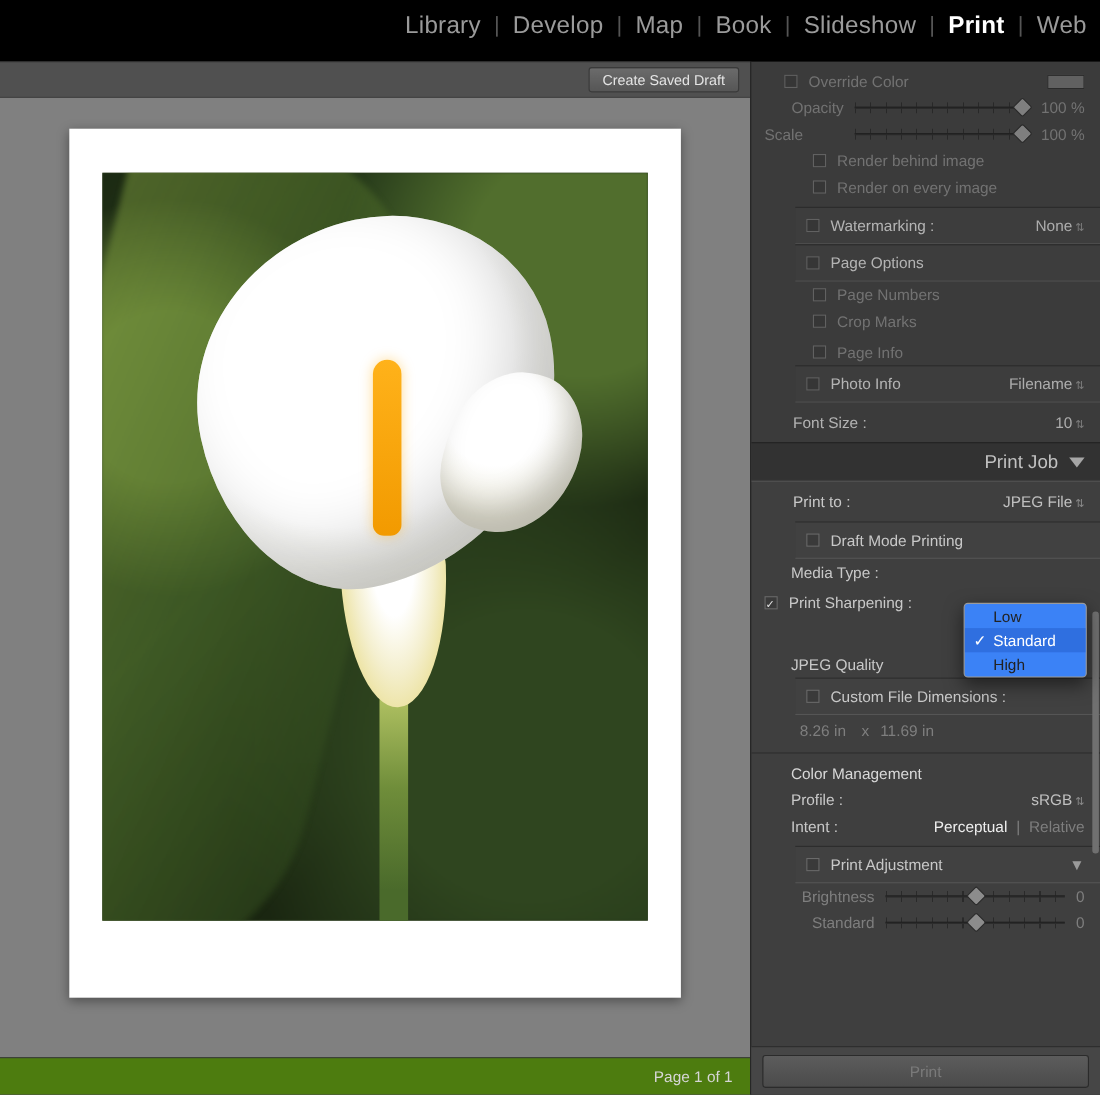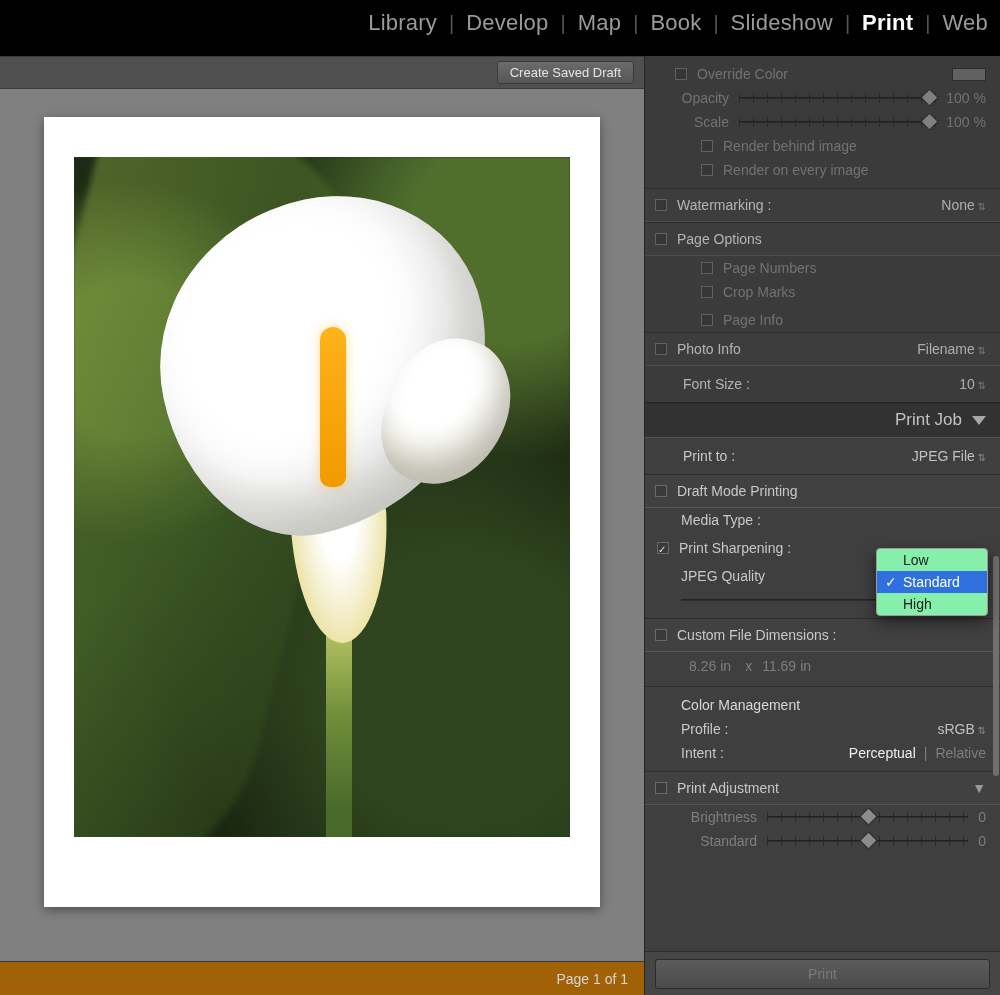--- a/index.html
+++ b/index.html
@@ -81,32 +81,32 @@
     border-radius: 13px 13px 10px 10px;
     box-shadow: 0 0 12px rgba(255,170,0,.4);
   }
   .stem {
     position:absolute; left:252px; top:468px; width:26px; height:230px;
     background: linear-gradient(#b7c766, #6f8d3a 40%, #4a6a2b 80%);
     border-radius:12px;
   }
 
   .canvas-footer {
-    height: 34px; background: #a16207; border-top: 1px solid #3b3b3b;
+    height: 34px; background: #4d7c0f; border-top: 1px solid #3b3b3b;
     display: flex; align-items: center; justify-content: flex-end;
     padding-right: 16px; color:#d6d6d6; font-size:14px;
   }
 
   
-  .side-panel { width: 356px; background: #3f3f3f; display:flex; flex-direction:column;
+  .side-panel { width: 318px; background: #3f3f3f; display:flex; flex-direction:column;
     border-left:1px solid #242424; position:relative; }
   .panel-scroll { flex:1; overflow:hidden; }
 
   .row { display:flex; align-items:center; font-size:14px; padding: 4px 14px 4px 12px; color:#c8c8c8;}
-  .row.section { border-top:1px solid #2d2d2d; border-bottom:1px solid #555; background:#414141; padding:8px 14px 8px 10px;}
+  .row.section { border-top:1px solid #2d2d2d; border-bottom:1px solid #555; background:#414141; padding:8px 14px 8px 10px;margin-left:40px;}
   .row.sub { padding-left: 56px; }
   .indent { padding-left:30px; }
   .label { flex:1; }
   .val { color:#c0c0c0; }
   .dim { color:#7e7e7e; }
   .cb { width:12px; height:12px; border:1px solid #6a6a6a; margin-right:10px; background:#3a3a3a; display:inline-block;}
   .cb.checked::after{content:"✓"; color:#e6e6e6; font-size:10px; position:relative; top:-3px; left:0;}
   .sw { width:34px; height:13px; background:#6a6a6a; border:1px solid #2d2d2d; margin-left:8px;}
   .ddud::after{ content:" ⇅"; color:#888; font-size:10px;}
 
@@ -121,21 +121,21 @@
 
   .panel-head {
     background:#353535; color:#d8d8d8; font-size:17px; text-align:right;
     padding:7px 14px 7px 0; border-top:1px solid #222; border-bottom:1px solid #555;
     display:flex; justify-content:flex-end; align-items:center; gap:10px;
   }
   .panel-head .tri{ width:0;height:0;border-left:7px solid transparent;border-right:7px solid transparent;border-top:9px solid #b9b9b9;}
 
   
   .popup {
-    position:absolute; right:12px; top:492px; width:112px; background:#86efac;
+    position:absolute; right:12px; top:492px; width:112px; background:#3b82f6;
     border:1px solid #9a9a9a; border-radius:4px; box-shadow:0 6px 16px rgba(0,0,0,.5);
     font-size:14px; color:#222; z-index:50; overflow:hidden;
   }
   .popup .opt{padding:3px 10px 3px 26px; cursor:pointer; position:relative;}
   .popup .opt.sel{ background:#2f6fe0; color:#fff;}
   .popup .opt.sel::before{content:"✓"; position:absolute; left:8px; top:3px;}
 
   
   .side-bottom {
     height:44px; background:#464646; border-top:1px solid #2c2c2c;
@@ -208,21 +208,21 @@
       <div class="row">
         <span class="label dim" style="text-align:right; flex:0 0 72px;">Opacity</span>
         <div class="slider">
           <div class="ticks"></div>
             <div class="track"></div>
           <div class="thumb rhomb" style="left:calc(100% - 13px);"></div>
         </div>
         <span class="val dim">100 %</span>
       </div>
       <div class="row">
-        <span class="label dim" style="text-align:right; flex:0 0 72px;">Scale</span>
+        <span class="label dim" style="text-align:left; flex:0 0 72px;">Scale</span>
         <div class="slider">
           <div class="ticks"></div>
             <div class="track"></div>
           <div class="thumb rhomb" style="left:calc(100% - 13px);"></div>
         </div>
         <span class="val dim">100 %</span>
       </div>
       <div class="row sub">
         <span class="cb"></span>
         <span class="dim">Render behind image</span>
@@ -283,28 +283,21 @@
 
       <div class="row" style="padding-bottom:8px;">
         <span class="label" style="padding-left:24px;">Media Type :</span>
       </div>
       <div class="row">
         <span class="cb checked"></span>
         <span class="label">Print Sharpening :</span>
       </div>
 
       <div class="row" style="padding-top:8px;">
-        <span class="label" style="padding-left:24px;">JPEG Quality</span>
-      </div>
-      <div class="row" style="padding-bottom:10px;">
-        <div class="slider" style="margin-left:24px;">
-          <div class="track"></div>
-          <div class="thumb rhomb" style="left:calc(100% - 13px);"></div>
-        </div>
-        <span class="val">100</span>
+        <span class="label" style="padding-left:24px;margin-top:28px;">JPEG Quality</span>
       </div>
 
       <div class="row section">
         <span class="cb"></span>
         <span class="label">Custom File Dimensions :</span>
       </div>
       <div class="row" style="padding:6px 14px 12px 44px;">
         <span class="dim">8.26</span>
         <span class="dim" style="margin:0 4px;">in</span>
         <span class="dim" style="margin:0 10px;">x</span>

